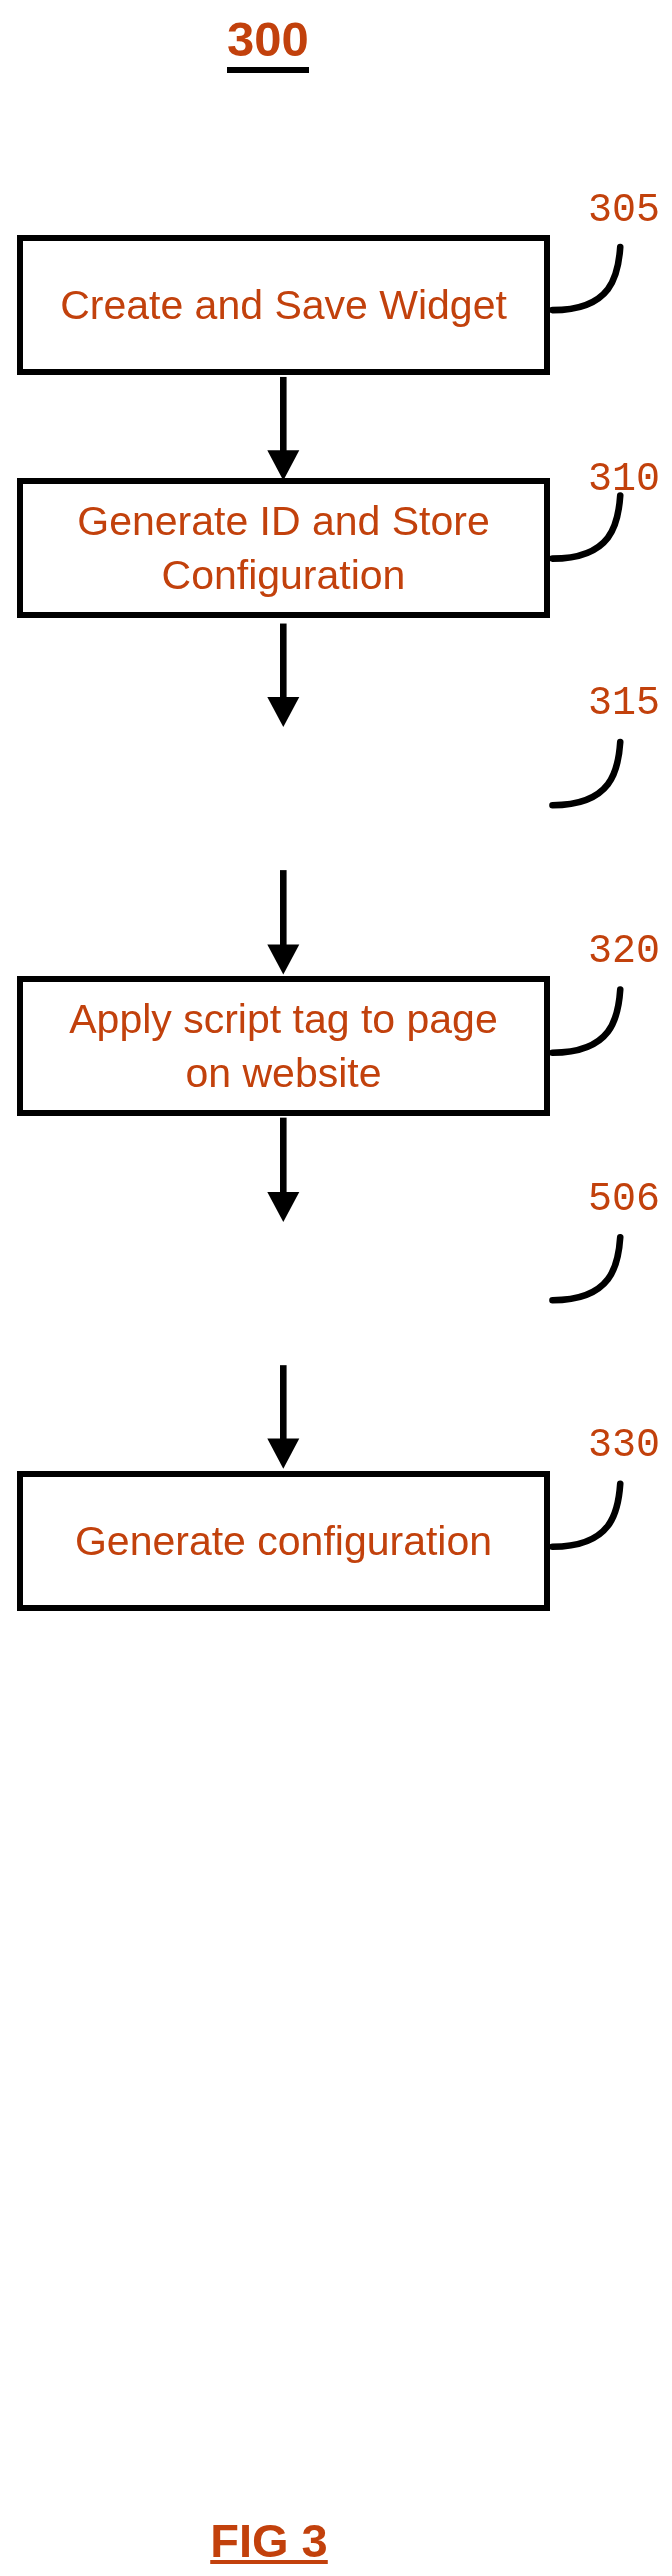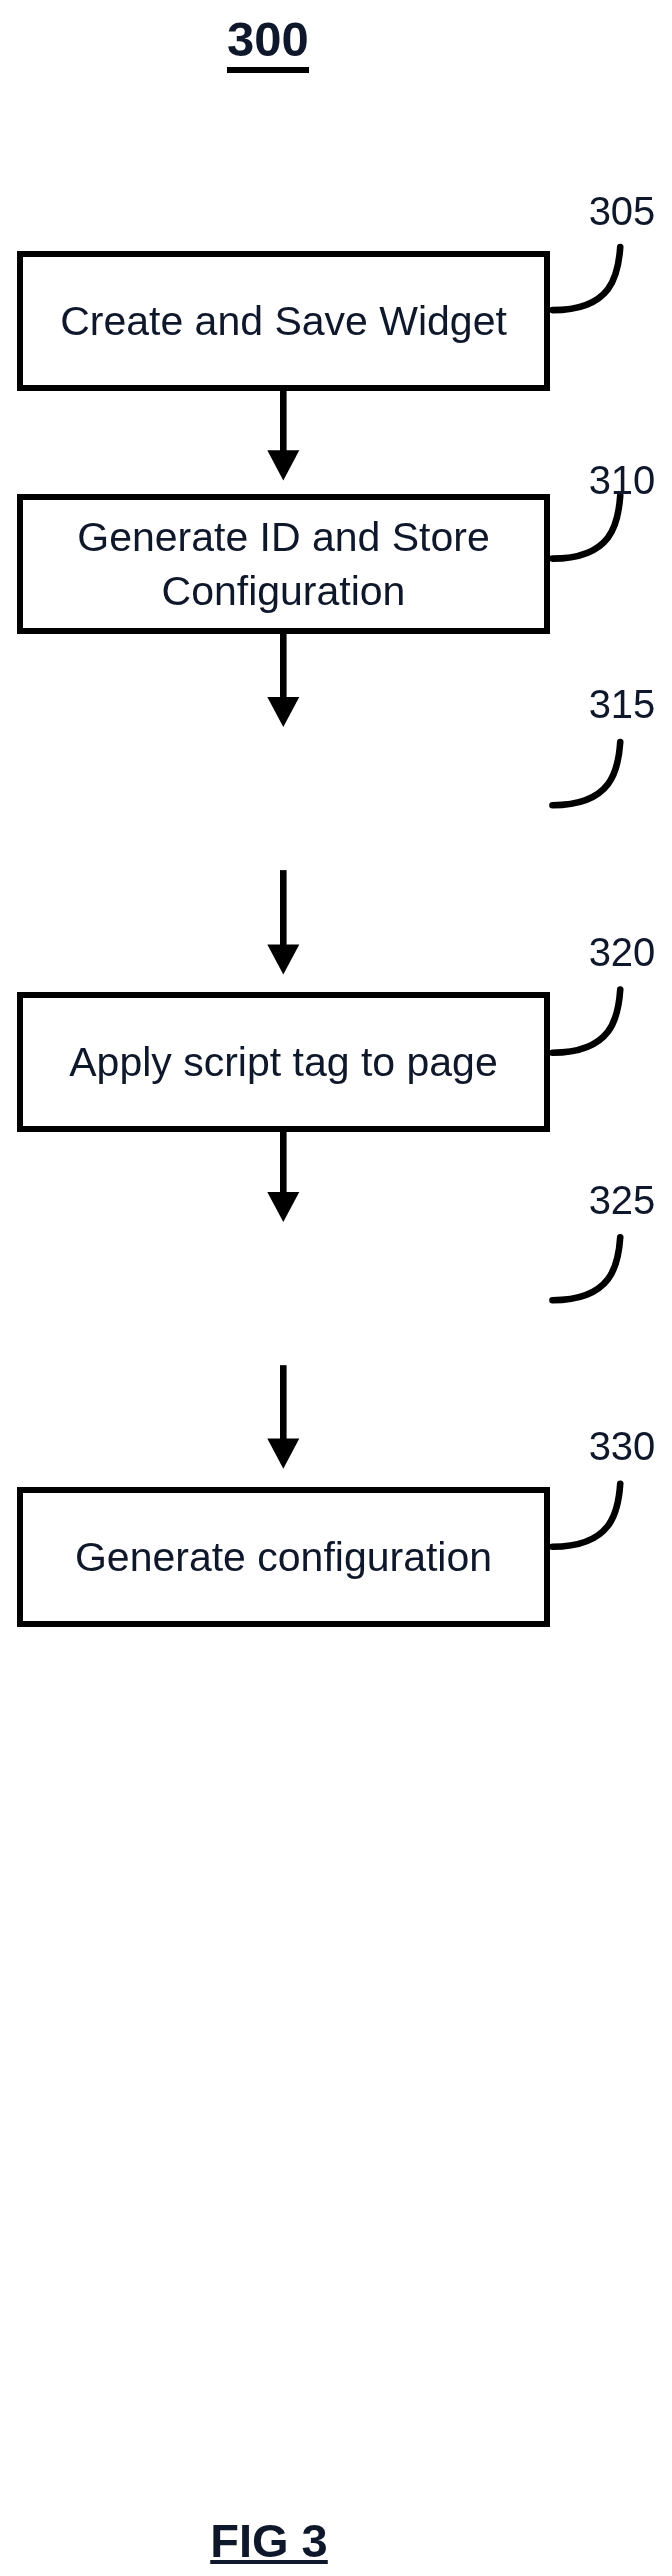--- a/index.html
+++ b/index.html
@@ -6,21 +6,21 @@
     margin: 0;
     padding: 0;
     background: #ffffff;
   }
   .page {
     position: relative;
     width: 672px;
     height: 2576px;
     background: #ffffff;
     font-family: "Liberation Sans", sans-serif;
-    color: #0f172a;
+    color: #c2410c;
     overflow: hidden;
   }
   .fig-ref {
     position: absolute;
     left: 169px;
     top: 15px;
     width: 198px;
     text-align: center;
     font-size: 49px;
     font-weight: bold;
@@ -46,34 +46,34 @@
     height: 128px;           
     border: 6.6px solid #000000;
     background: #ffffff;
     display: flex;
     flex-direction: column;
     align-items: center;
     justify-content: center;
     text-align: center;
     font-size: 41px;
     line-height: 54px;
-    margin-top: 16px;
   }
   .step-line {
     display: block;
     white-space: nowrap;
   }
   .ref-label {
     position: absolute;
     left: 588px;
     width: 68px;
     text-align: center;
     font-size: 40px;
     line-height: 1;
     font-weight: normal;
+    font-family: Liberation Mono, monospace;
   }
   .fig-caption {
     position: absolute;
     left: 169px;
     top: 2517px;
     width: 200px;
     text-align: center;
     font-size: 47px;
     font-weight: bold;
     line-height: 1;
@@ -125,30 +125,31 @@
   </div>
 
   <div class="step-box" style="top:478px">
     <span class="step-line">Generate ID and Store</span>
     <span class="step-line">Configuration</span>
   </div>
 
 
   <div class="step-box" style="top:976px">
     <span class="step-line">Apply script tag to page</span>
+    <span class="step-line">on website</span>
   </div>
 
 
   <div class="step-box" style="top:1471px">
     <span class="step-line">Generate configuration</span>
   </div>
 
   <div class="ref-label" style="top:191px">305</div>
   <div class="ref-label" style="top:460px">310</div>
   <div class="ref-label" style="top:684px">315</div>
   <div class="ref-label" style="top:932px">320</div>
-  <div class="ref-label" style="top:1180px">325</div>
+  <div class="ref-label" style="top:1180px">506</div>
   <div class="ref-label" style="top:1426px">330</div>
 
   <div class="fig-caption">FIG 3</div>
 
 </div>
 
 
 </body></html>

